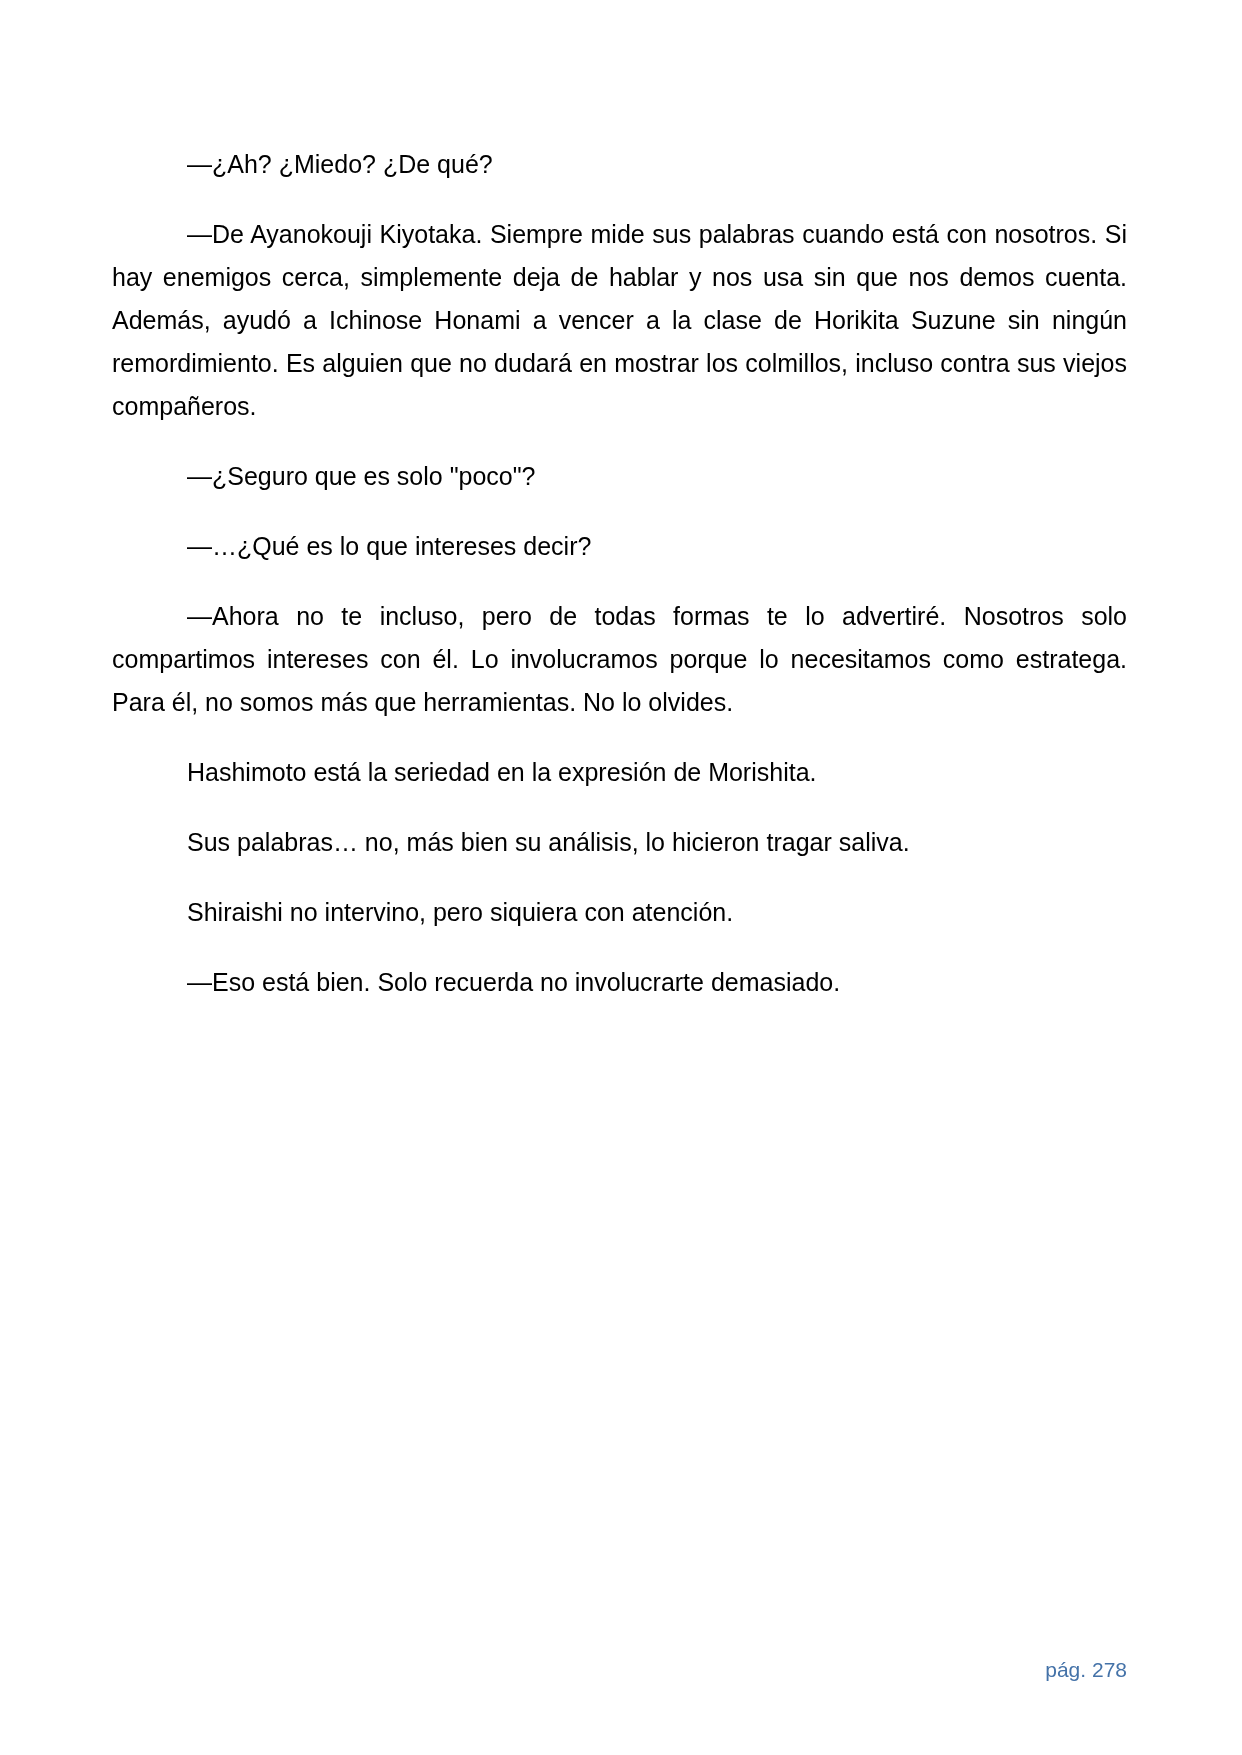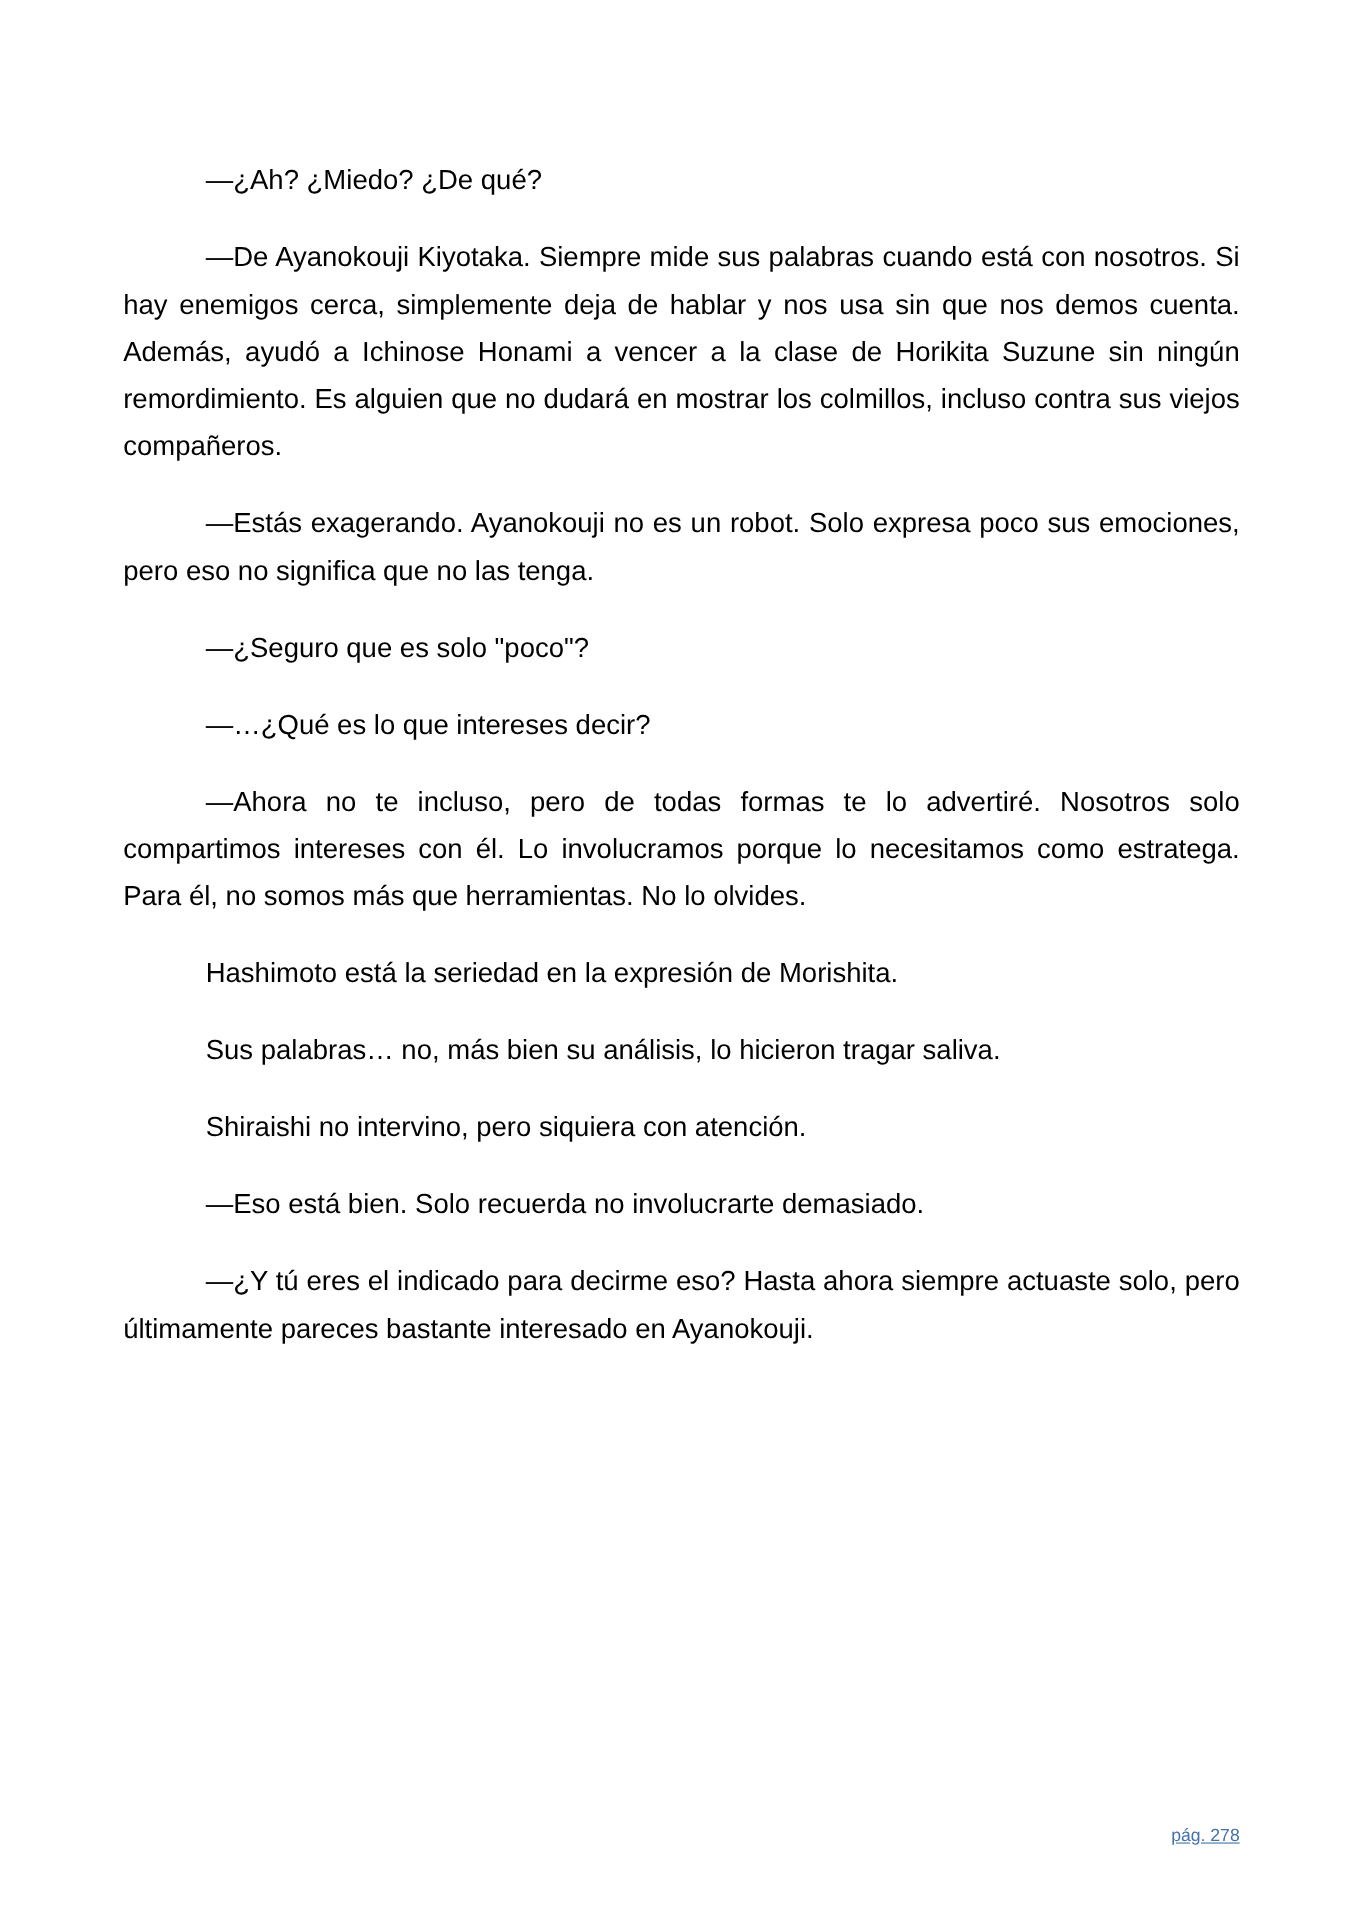--- a/index.html
+++ b/index.html
@@ -32,39 +32,36 @@
     color: #000000;
   }
   .footer {
     position: absolute;
     top: 1658px;
     left: 112px;
     width: 1015px;
     text-align: right;
   }
   .page-number {
-    font-size: 16px;
+    font-size: 21px;
     line-height: 24px;
     color: #4472a8;
-    text-decoration: underline;
   }
 </style>
 </head>
 <body>
 
 <div class="page">
   <div class="content">
     <p>—¿Ah? ¿Miedo? ¿De qué?</p>
     <p>—De Ayanokouji Kiyotaka. Siempre mide sus palabras cuando está con nosotros. Si hay enemigos cerca, simplemente deja de hablar y nos usa sin que nos demos cuenta. Además, ayudó a Ichinose Honami a vencer a la clase de Horikita Suzune sin ningún remordimiento. Es alguien que no dudará en mostrar los colmillos, incluso contra sus viejos compañeros.</p>
-    <p>—Estás exagerando. Ayanokouji no es un robot. Solo expresa poco sus emociones, pero eso no significa que no las tenga.</p>
     <p>—¿Seguro que es solo "poco"?</p>
     <p>—…¿Qué es lo que intereses decir?</p>
     <p>—Ahora no te incluso, pero de todas formas te lo advertiré. Nosotros solo compartimos intereses con él. Lo involucramos porque lo necesitamos como estratega. Para él, no somos más que herramientas. No lo olvides.</p>
     <p>Hashimoto está la seriedad en la expresión de Morishita.</p>
     <p>Sus palabras… no, más bien su análisis, lo hicieron tragar saliva.</p>
     <p>Shiraishi no intervino, pero siquiera con atención.</p>
     <p>—Eso está bien. Solo recuerda no involucrarte demasiado.</p>
-    <p>—¿Y tú eres el indicado para decirme eso? Hasta ahora siempre actuaste solo, pero últimamente pareces bastante interesado en Ayanokouji.</p>
   </div>
   <div class="footer">
     <span class="page-number" style="color: rgb(68, 114, 168);">pág. 278</span>
   </div>
 </div>
 
 </body></html>

